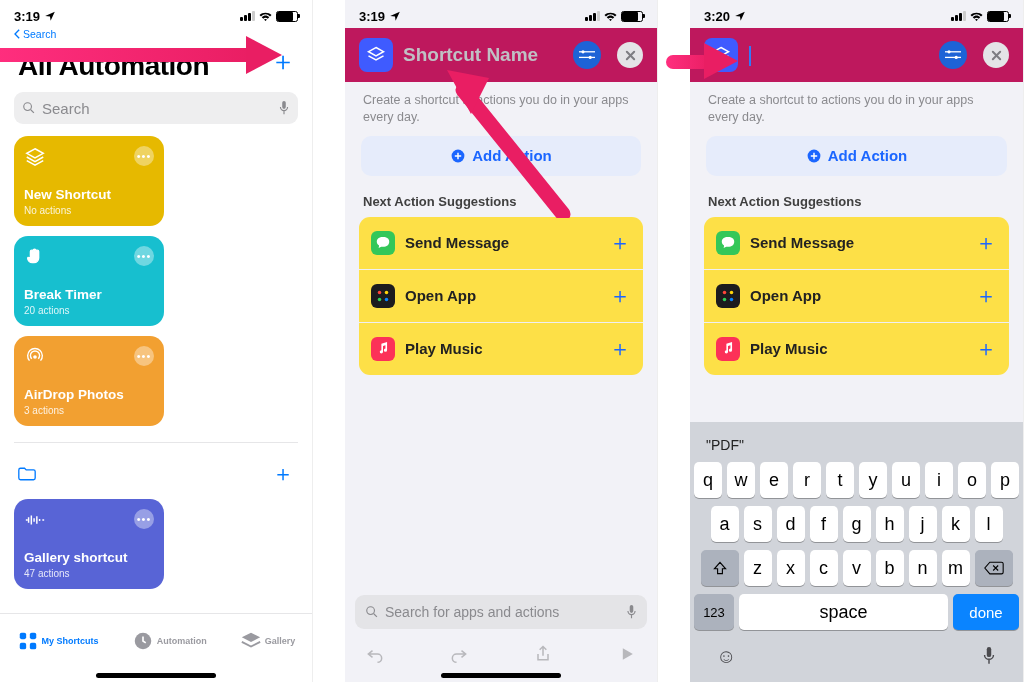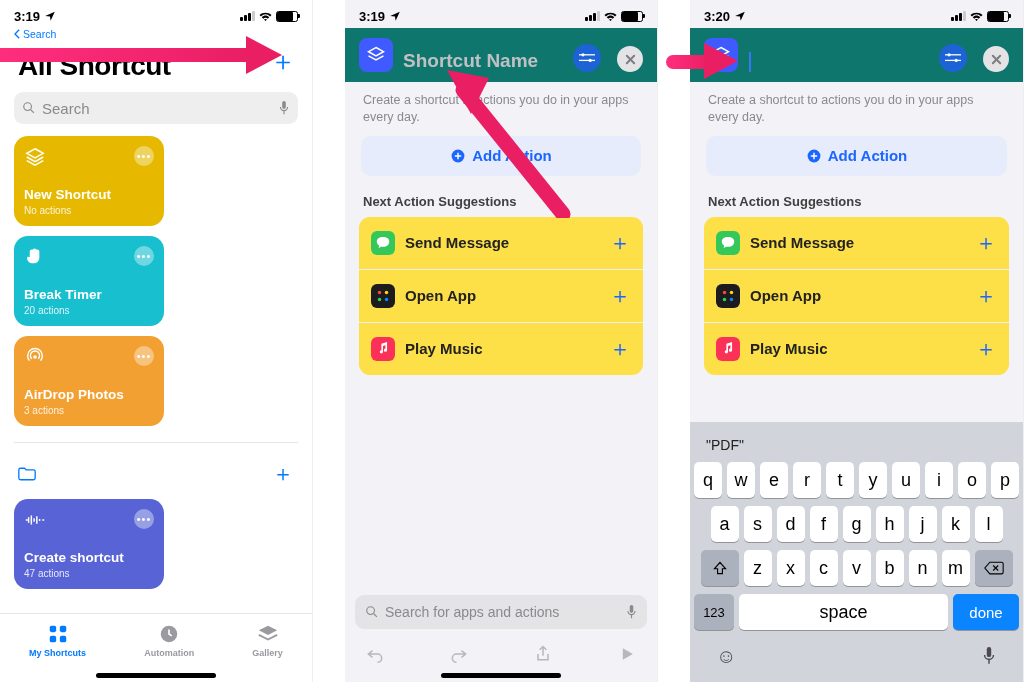--- a/index.html
+++ b/index.html
@@ -27,30 +27,30 @@
   .card { width:150px; height:90px; border-radius:14px; color:#fff; padding:10px; position:relative; display:flex; flex-direction:column; justify-content:space-between; }
   .card .top { display:flex; justify-content:space-between; align-items:flex-start; }
   .card .ic { width:22px; height:22px; }
   .card .dots { width:20px; height:20px; background:rgba(255,255,255,.38); border-radius:50%; display:flex; align-items:center; justify-content:center; font-size:11px; letter-spacing:1px; color:#fff; }
   .card .name { font-size:13.5px; font-weight:700; line-height:1.1; }
   .card .sub { font-size:10px; opacity:.85; margin-top:2px; }
   .folder-row { display:flex; justify-content:space-between; align-items:center; padding:16px 18px 10px; color:#007aff; }
   .folder-row .ic { width:18px; height:14px; }
   .divider { height:1px; background:#e6e6e8; margin:0 14px; }
   .tabbar { margin-top:auto; height:60px; border-top:1px solid #e6e6e8; display:flex; justify-content:space-around; align-items:center; padding-bottom:6px; }
-  .tab { display:flex; flex-direction:column; align-items:center; gap:3px; font-size:9px; font-weight:600; }
+  .tab { display:flex; flex-direction:row; align-items:center; gap:3px; font-size:9px; font-weight:600; }
   .tab.active { color:#007aff; } .tab.inactive { color:#9a9aa0; }
   .homebar { height:5px; width:120px; background:#000; border-radius:3px; margin:0 auto 4px; }
   .plus-top { position:absolute; top:44px; right:16px; color:#007aff; font-size:26px; font-weight:400; }
   
   .arrow { position:absolute; pointer-events:none; }
   .arrow-line { position:absolute; height:14px; background:linear-gradient(90deg,#ff2e7e 0%,#e91e63 100%); }
   .arrow-head { position:absolute; width:0; height:0; }
   
-  .editor-head { display:flex; align-items:flex-end; gap:10px; padding:10px 14px 10px; background:#0f766e; }
+  .editor-head { display:flex; align-items:center; gap:10px; padding:10px 14px 10px; background:#be185d; }
   .app-sq { width:34px; height:34px; border-radius:8px; background:#3f5bff; display:flex; align-items:center; justify-content:center; }
   .title-field { font-size:19px; font-weight:700; color:#c0c0c4; flex:1; }
   .p3 .title-field { color:#000; }
   .title-field .caret { display:inline-block; width:2px; height:20px; background:#3478f6; vertical-align:middle; margin-left:1px; }
   .round-x { width:26px; height:26px; border-radius:50%; background:#e4e4e7; color:#7d7d82; display:flex; align-items:center; justify-content:center; font-size:15px; font-weight:700; }
   .round-opt { width:28px; height:28px; border-radius:50%; background:#1d63d6; display:flex; align-items:center; justify-content:center; margin-right:6px; }
   .desc { font-size:12.5px; color:#8a8a8e; padding:10px 18px 10px; line-height:1.35; }
   .add-action { margin:0 16px 18px; background:#e6ecfb; border-radius:10px; height:40px; display:flex; align-items:center; justify-content:center; gap:6px; color:#1b66ff; font-weight:600; font-size:15px; }
   .sugg-h { font-size:13px; font-weight:600; color:#404040; padding:0 18px 8px; }
   .sugg-list { margin:0 14px; background:#fde047; border-radius:11px; overflow:hidden; }
@@ -108,21 +108,21 @@
     <span>Search</span>
   </div>
 
   <div class="plus-top">＋</div>
 
   <div class="arrow" style="left:-6px; top:40px; width:310px; height:40px;">
     <div class="arrow-line" style="left:0; top:8px; width:260px; border-radius:7px;"></div>
     <div class="arrow-head" style="left:252px; top:-4px; border-left:36px solid #e91e63; border-top:19px solid transparent; border-bottom:19px solid transparent;"></div>
   </div>
 
-  <div class="p1-title">All Shortcut</div>
+  <div class="p1-title">All Automation</div>
 
   <div class="searchbar">
     <svg class="mag" viewBox="0 0 20 20">
           <circle cx="8" cy="8" r="5.5" stroke="#8a8a8e" stroke-width="1.6" fill="none"></circle>
           <line x1="12.5" y1="12.5" x2="17" y2="17" stroke="#8a8a8e" stroke-width="1.6"></line>
         </svg>
     <span style="flex:1">Search</span>
     <svg width="12" height="16" viewBox="0 0 12 18">
           <rect x="4" y="1" width="4" height="9" rx="2" fill="#8a8a8e"></rect>
           <path d="M2 8 a4 4 0 0 0 8 0 M6 12 v4" stroke="#8a8a8e" stroke-width="1.3" fill="none"></path>
@@ -179,21 +179,21 @@
 
   <div class="grid">
     <div class="card" style="background:#5864d6">
       <div class="top">
         <svg class="ic" viewBox="0 0 24 14">
               <path d="M2 7 h2 M5 4 v6 M8 2 v10 M11 5 v4 M14 3 v8 M17 6 v2 M20 7 h2" stroke="#fff" stroke-width="1.6"></path>
             </svg>
         <div class="dots">•••</div>
       </div>
       <div>
-            <div class="name">Create shortcut</div>
+            <div class="name">Gallery shortcut</div>
             <div class="sub">47 actions</div>
           </div>
     </div>
   </div>
 
   <div class="tabbar">
     <div class="tab active">
       <svg width="22" height="22" viewBox="0 0 24 24">
             <rect x="3" y="3" width="7" height="7" rx="2" fill="#007aff"></rect>
             <rect x="14" y="3" width="7" height="7" rx="2" fill="#007aff"></rect>

